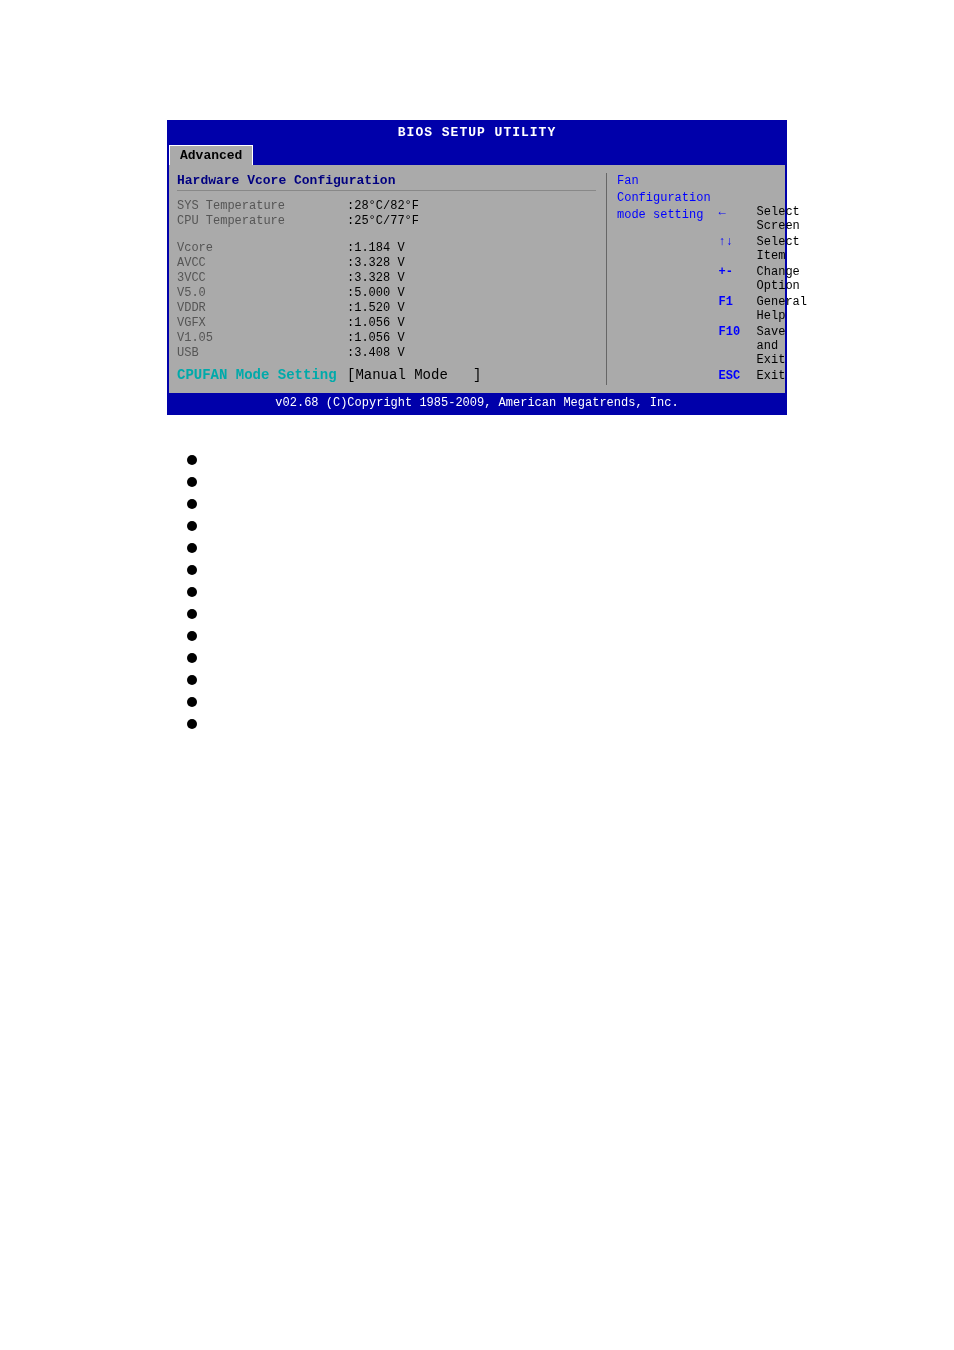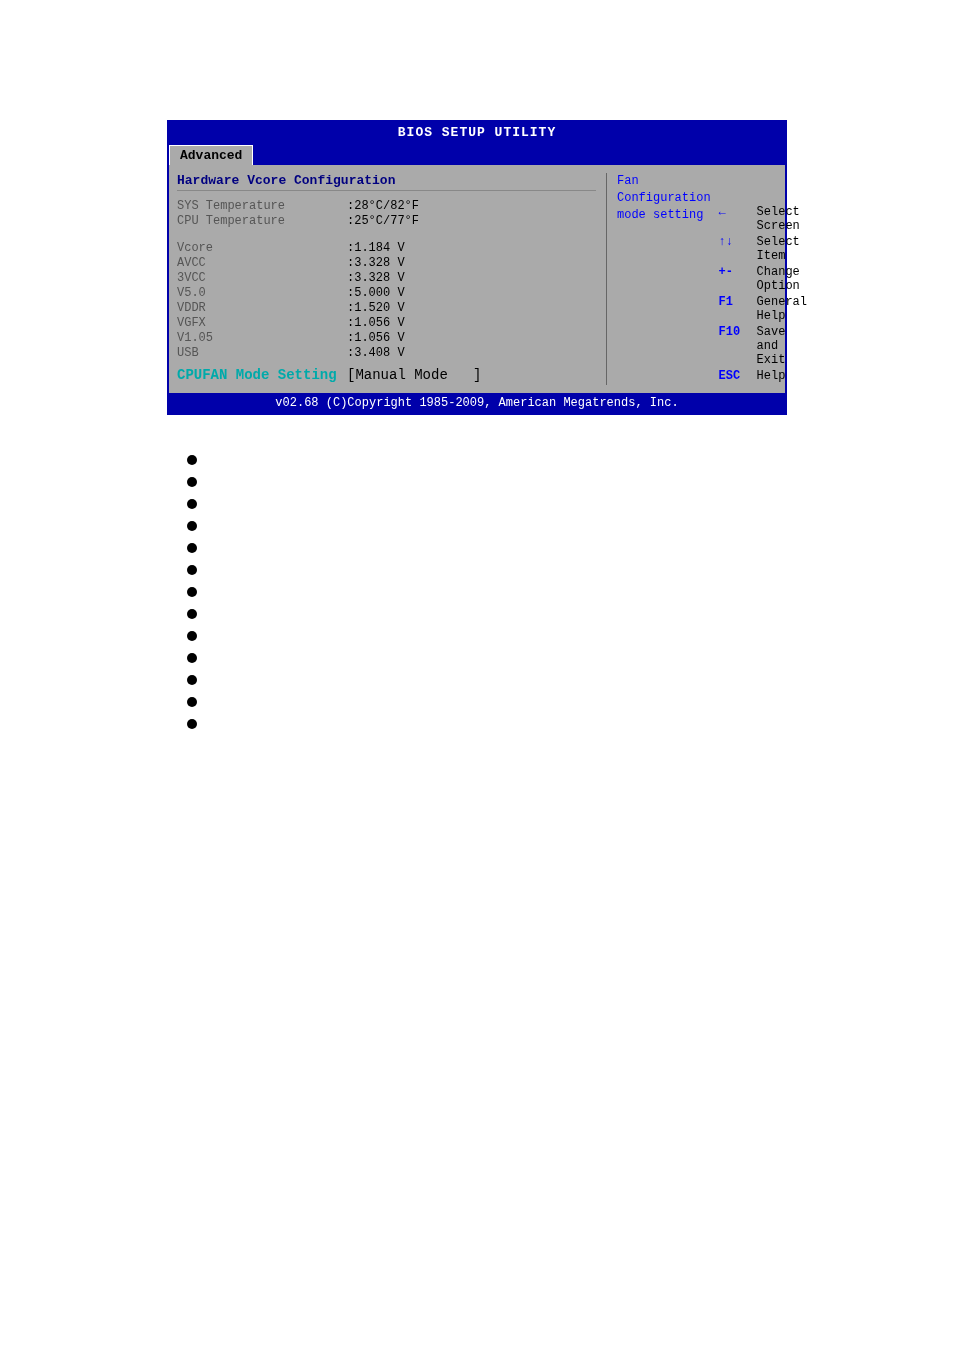--- a/index.html
+++ b/index.html
@@ -304,21 +304,21 @@
           <div class="key-row">
             <span class="key-name">F1</span>
             <span class="key-desc">General Help</span>
           </div>
           <div class="key-row">
             <span class="key-name">F10</span>
             <span class="key-desc">Save and Exit</span>
           </div>
           <div class="key-row">
             <span class="key-name">ESC</span>
-            <span class="key-desc">Help</span>
+            <span class="key-desc">Exit</span>
           </div>
         </div>
 
       </div>
     </div>
 
     <div class="bios-footer">v02.68  (C)Copyright 1985-2009, American Megatrends, Inc.</div>
 
   </div>
 

